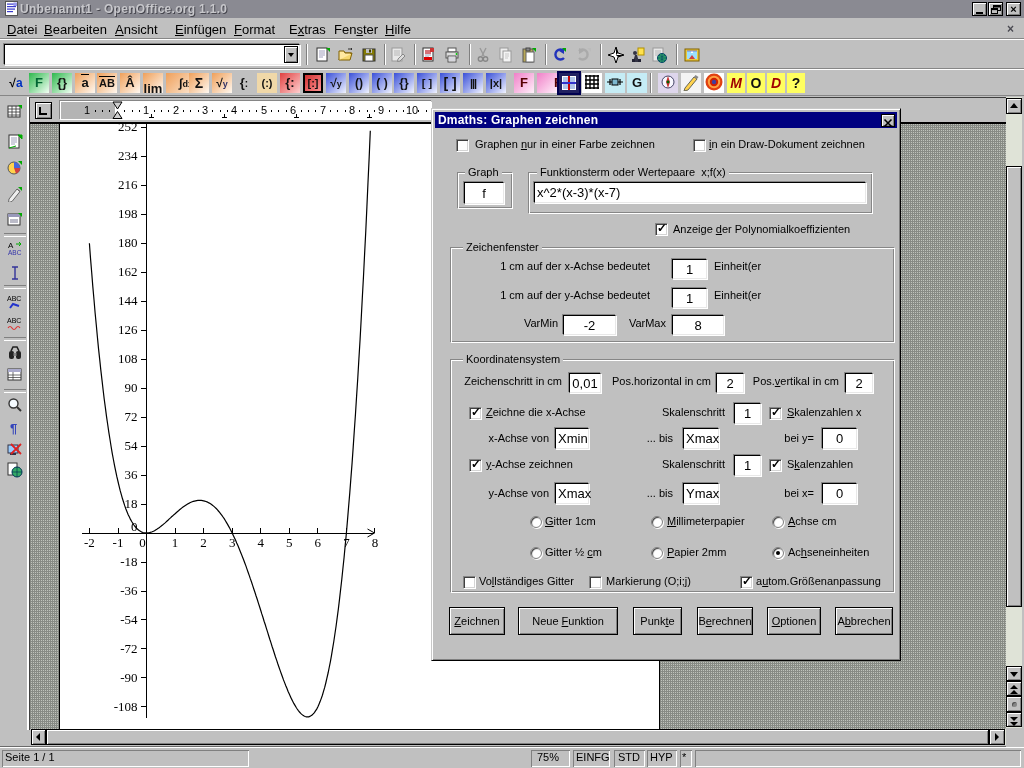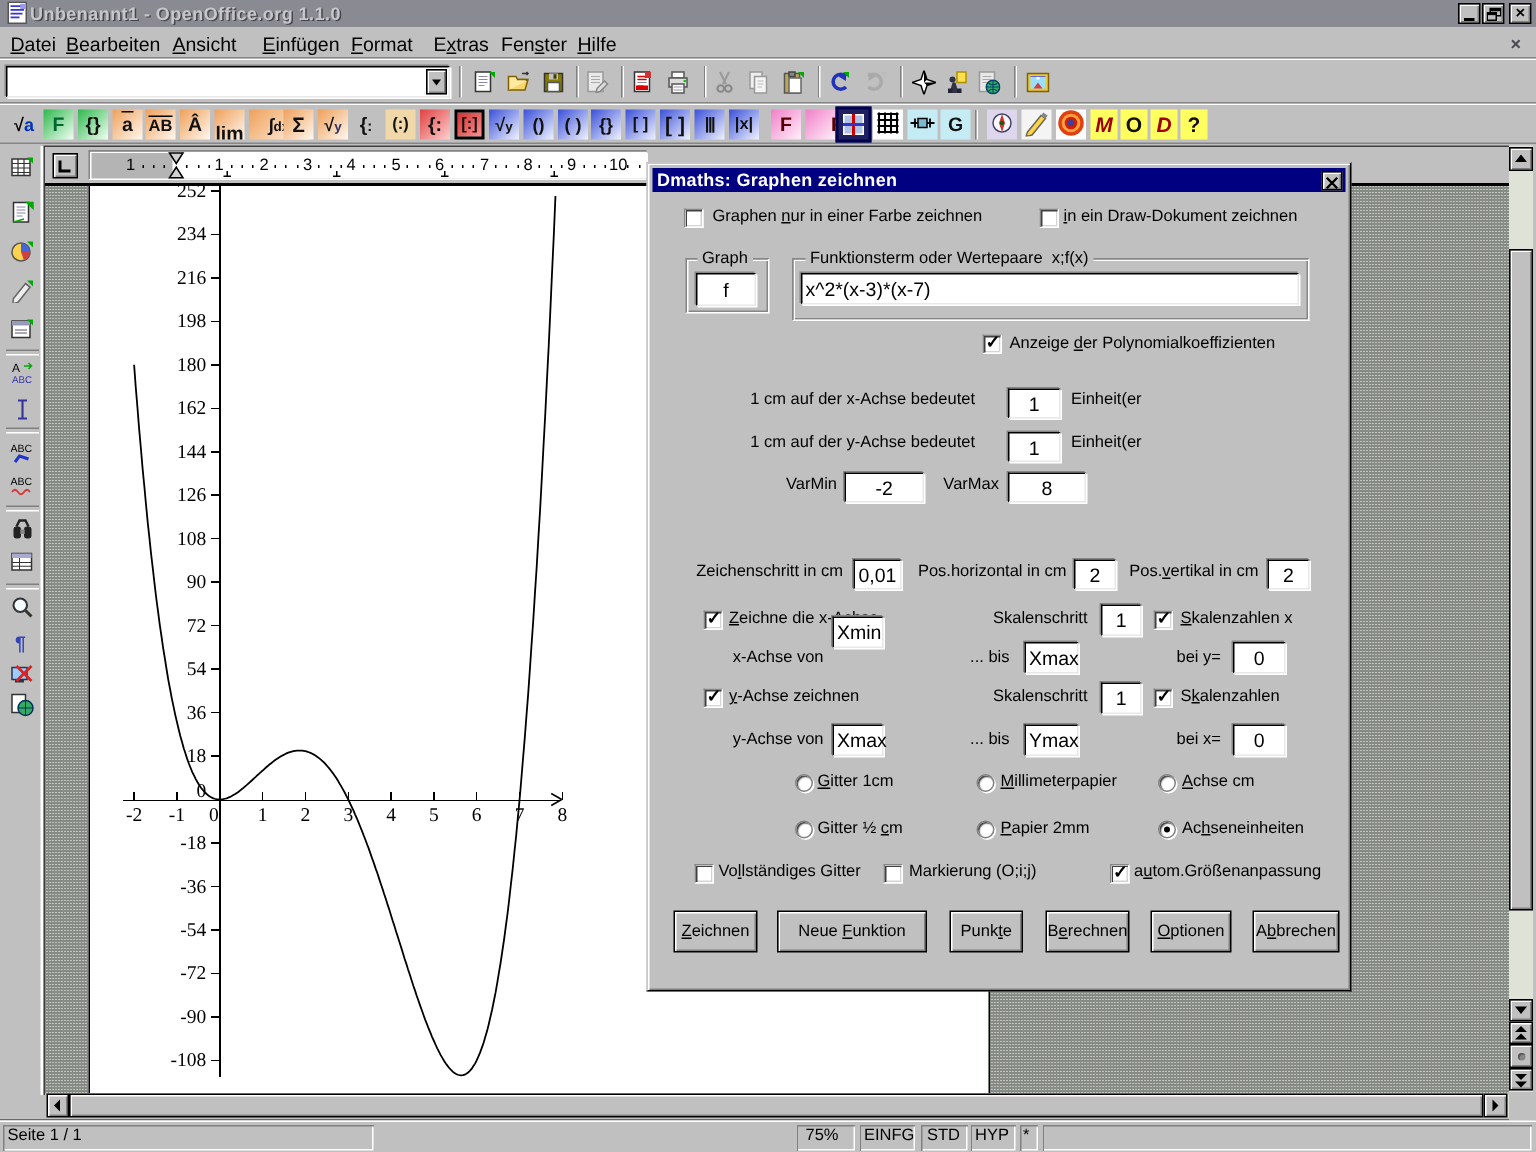--- a/index.html
+++ b/index.html
@@ -496,48 +496,54 @@
     </div>
     <div class="abs fld" style="left:32px;top:73px;width:40px;height:22px;text-align:center;padding:3px 2px 0 2px;font-size:13px">f</div>
     <div class="gb" style="left:96px;top:63px;width:345px;height:42px">
       <span class="gt" style="left:8px">Funktionsterm oder Wertepaare&nbsp; x;f(x)</span>
     </div>
     <div class="abs fld" style="left:102px;top:73px;width:332px;height:21px;text-align:left;padding:2px 2px 0 2px;font-size:13px">x^2*(x-3)*(x-7)</div>
     <div class="abs cb" style="left:223px;top:114px">
       <span class="ck">✓</span>
     </div>
     <div class="lb" style="left:241px;top:114px;font-size:11px">Anzeige <u>d</u>er Polynomialkoeffizienten</div>
+    <div class="gb" style="left:18px;top:138px;width:445px;height:96px">
+      <span class="gt" style="left:12px">Zeichenfenster</span>
+    </div>
     <div class="lb" style="right:250px;top:151px">1 cm auf der x-Achse bedeutet</div>
     <div class="abs fld" style="left:240px;top:150px;width:35px;height:20px;text-align:center;padding:2px 2px 0 2px;font-size:13px">1</div>
     <div class="lb" style="left:282px;top:151px;font-size:11px">Einheit(er</div>
     <div class="lb" style="right:250px;top:180px">1 cm auf der y-Achse bedeutet</div>
     <div class="abs fld" style="left:240px;top:179px;width:35px;height:20px;text-align:center;padding:2px 2px 0 2px;font-size:13px">1</div>
     <div class="lb" style="left:282px;top:180px;font-size:11px">Einheit(er</div>
     <div class="lb" style="right:342px;top:208px">VarMin</div>
     <div class="abs fld" style="left:131px;top:206px;width:53px;height:20px;text-align:center;padding:2px 2px 0 2px;font-size:13px">-2</div>
     <div class="lb" style="right:234px;top:208px">VarMax</div>
     <div class="abs fld" style="left:240px;top:206px;width:52px;height:20px;text-align:center;padding:2px 2px 0 2px;font-size:13px">8</div>
+    <div class="gb" style="left:18px;top:250px;width:445px;height:234px">
+      <span class="gt" style="left:12px">Koordinatensystem</span>
+    </div>
     <div class="lb" style="right:338px;top:266px">Zeichenschritt in cm</div>
     <div class="abs fld" style="left:137px;top:264px;width:32px;height:20px;text-align:center;padding:2px 2px 0 2px;font-size:13px">0,01</div>
     <div class="lb" style="right:189px;top:266px">Pos.horizontal in cm</div>
     <div class="abs fld" style="left:284px;top:264px;width:28px;height:20px;text-align:center;padding:2px 2px 0 2px;font-size:13px">2</div>
     <div class="lb" style="right:61px;top:266px">Pos.<u>v</u>ertikal in cm</div>
     <div class="abs fld" style="left:413px;top:264px;width:28px;height:20px;text-align:center;padding:2px 2px 0 2px;font-size:13px">2</div>
     <div class="abs cb" style="left:37px;top:298px">
       <span class="ck">✓</span>
     </div>
     <div class="lb" style="left:54px;top:297px;font-size:11px"><u>Z</u>eichne die x-Achse</div>
     <div class="lb" style="right:175px;top:297px">Skalenschritt</div>
     <div class="abs fld" style="left:302px;top:294px;width:27px;height:21px;text-align:center;padding:2px 2px 0 2px;font-size:13px">1</div>
     <div class="abs cb" style="left:337px;top:298px">
       <span class="ck">✓</span>
     </div>
     <div class="lb" style="left:355px;top:297px;font-size:11px"><u>S</u>kalenzahlen x</div>
     <div class="lb" style="right:351px;top:323px">x-Achse von</div>
-    <div class="abs fld" style="left:123px;top:302px;width:34px;height:21px;text-align:center;padding:2px 2px 0 2px;font-size:13px">Xmin</div>
+    <div class="abs fld" style="left:123px;top:319px;width:34px;height:21px;text-align:center;padding:2px 2px 0 2px;font-size:13px">Xmin</div>
     <div class="lb" style="right:227px;top:323px">... bis</div>
     <div class="abs fld" style="left:251px;top:319px;width:36px;height:21px;text-align:center;padding:2px 2px 0 2px;font-size:13px">Xmax</div>
     <div class="lb" style="right:86px;top:323px">bei y=</div>
     <div class="abs fld" style="left:390px;top:319px;width:35px;height:21px;text-align:center;padding:2px 2px 0 2px;font-size:13px">0</div>
     <div class="abs cb" style="left:37px;top:350px">
       <span class="ck">✓</span>
     </div>
     <div class="lb" style="left:54px;top:349px;font-size:11px"><u>y</u>-Achse zeichnen</div>
     <div class="lb" style="right:175px;top:349px">Skalenschritt</div>
     <div class="abs fld" style="left:302px;top:346px;width:27px;height:21px;text-align:center;padding:2px 2px 0 2px;font-size:13px">1</div>

